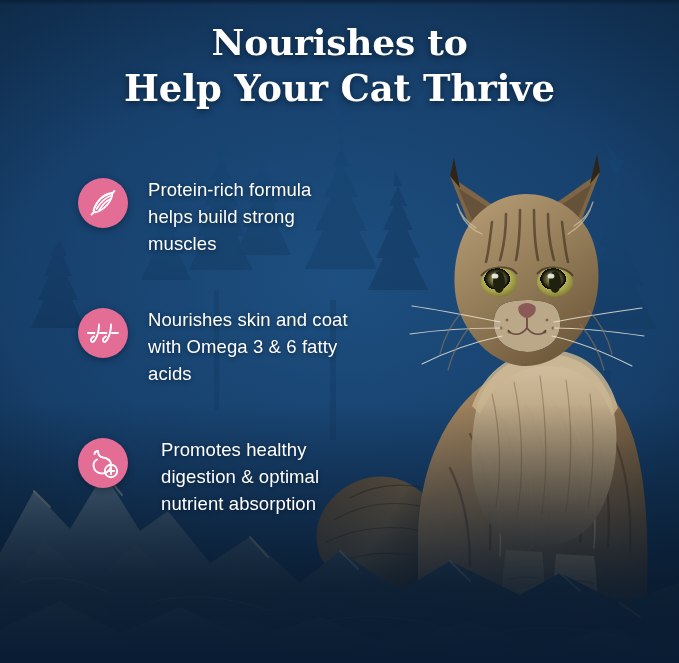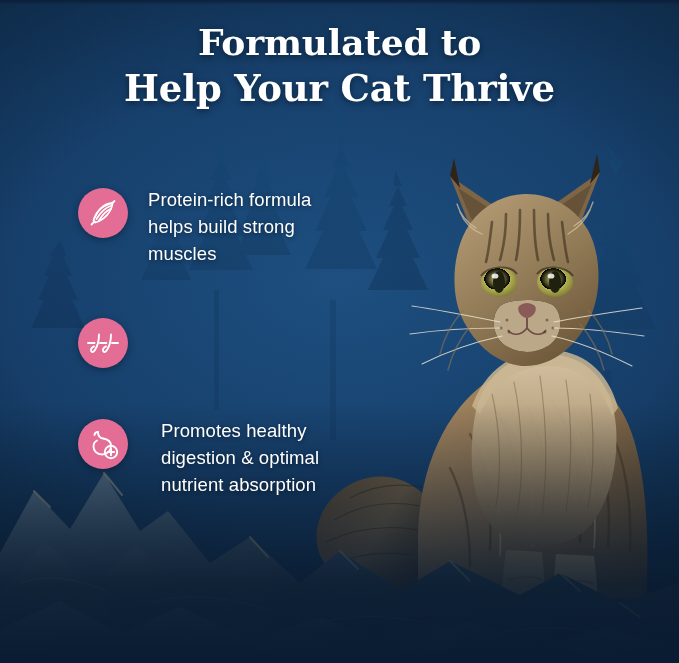--- a/index.html
+++ b/index.html
@@ -85,21 +85,21 @@
     color: #ffffff;
     letter-spacing: -0.2px;
     text-shadow: 0 2px 6px rgba(5,18,34,0.65);
   }
   .headline .line-1 { font-size: 36px; line-height: 45px; }
   .headline .line-2 { font-size: 37px; line-height: 46px; }
 
   
   .features {
     position: absolute;
-    top: 185px;
+    top: 175px;
     left: 78px;
     width: 275px;
     z-index: 6;
   }
   .feature {
     display: flex;
     align-items: flex-start;
     margin-bottom: 48px;
   }
   .feature:last-child { margin-bottom: 0; gap: 13px; }
@@ -365,21 +365,21 @@
         <ellipse cx="230" cy="198" rx="36" ry="13"></ellipse>
         <ellipse cx="420" cy="206" rx="40" ry="14"></ellipse>
         <ellipse cx="600" cy="212" rx="34" ry="12"></ellipse>
       </g>
     </svg>
   </div>
 
   <div class="sky-bottom-fade"></div>
 
   <div class="headline">
-    <span class="line line-1">Formulated to</span>
+    <span class="line line-1">Nourishes to</span>
     <span class="line line-2">Help Your Cat Thrive</span>
   </div>
 
   <div class="features">
 
     <div class="feature">
       <div class="badge">
         <svg width="32" height="32" viewBox="0 0 32 32" fill="none" stroke="#ffffff" stroke-width="1.8" stroke-linecap="round" stroke-linejoin="round">
           <path d="M6.5 23.5 C9 14 17 6.5 25.5 6 C25 14.5 17.5 22.5 8.5 25.5 Z"></path>
           <path d="M9.5 22 C13 16 18 11 23.5 9"></path>
@@ -395,20 +395,21 @@
     <div class="feature">
       <div class="badge">
         <svg width="34" height="30" viewBox="0 0 34 30" fill="none" stroke="#ffffff" stroke-width="1.9" stroke-linecap="round" stroke-linejoin="round">
           <path d="M13 6.5 C13 13 11.5 18 9 22 C7.5 24.3 5.8 24.6 5.2 23.2 C4.6 21.7 5.8 19.6 8 18.4"></path>
           <path d="M25 6.5 C25 13 23.5 18 21 22 C19.5 24.3 17.8 24.6 17.2 23.2 C16.6 21.7 17.8 19.6 20 18.4"></path>
           <path d="M2 15 L8.5 15"></path>
           <path d="M14 15 L20.5 15"></path>
           <path d="M26 15 L32 15"></path>
         </svg>
       </div>
+      <div class="feature-text">Nourishes skin and coat with Omega 3 &amp; 6 fatty acids</div>
     </div>
 
     <div class="feature">
       <div class="badge">
         <svg width="34" height="32" viewBox="0 0 34 32" fill="none" stroke="#ffffff" stroke-width="1.9" stroke-linecap="round" stroke-linejoin="round">
           <path d="M12 4 C12 8.5 13.5 10 17 10.5 C22 11.2 25 14 25 18 C25 23 21 26.5 16 26.5 C11 26.5 7.5 23 7.5 18.5 C7.5 15.5 9 13.5 11 12.5"></path>
           <path d="M12 4 C10 4 8.5 5.2 8.5 7"></path>
           <circle cx="25" cy="24" r="6.2"></circle>
           <path d="M25 20.8 L25 27.2"></path>
           <path d="M21.8 24 L28.2 24"></path>

